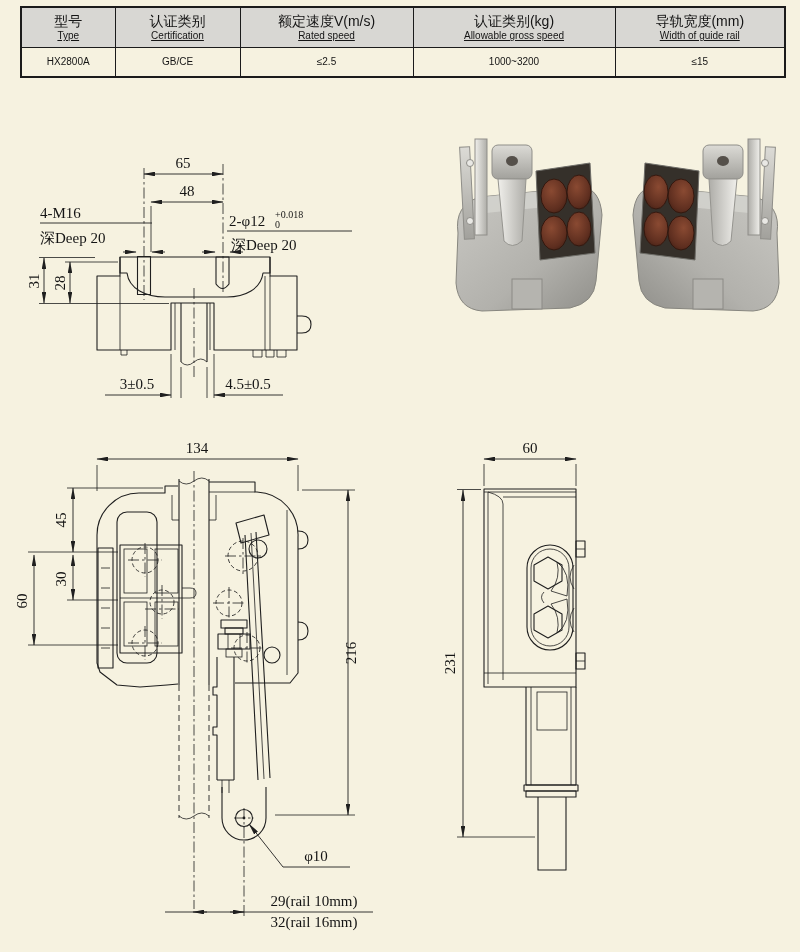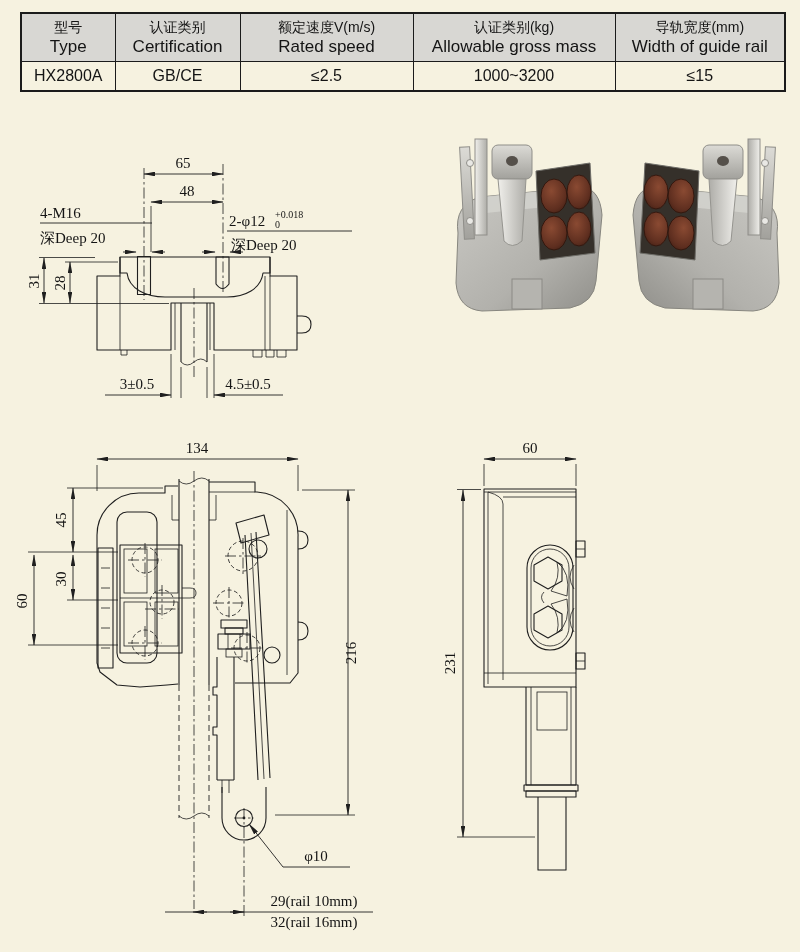--- a/index.html
+++ b/index.html
@@ -4,32 +4,32 @@
 <style>
   html,body{margin:0;padding:0;}
   body{
     width:800px;height:952px;position:relative;overflow:hidden;
     background:#f6f2e0;
     font-family:"Liberation Sans",sans-serif;
     color:#141414;
   }
   
   table.spec{
-    position:absolute;left:20px;top:12px;width:766px;
+    position:absolute;left:20px;top:6px;width:766px;
     border-collapse:collapse;table-layout:fixed;
     border:2px solid #1b1b1b;
   }
   table.spec th,table.spec td{
     border:1px solid #1b1b1b;text-align:center;vertical-align:middle;
     padding:0 2px;
   }
   table.spec th{background:#d8d7d3;font-weight:normal;padding:4px 2px;}
   .hzh{font-size:14px;line-height:1.3;}
-  .hen{font-size:17px;line-height:1.25;}
-  table.spec td{height:28px;font-size:16px;background:transparent;}
+  .hen{font-size:10px;line-height:1.25;text-decoration:underline;}
+  table.spec td{height:28px;font-size:10px;background:transparent;}
   
   svg{position:absolute;overflow:visible;}
   .ln{fill:none;stroke:#1f1f1f;stroke-width:1.1;stroke-linejoin:round;}
   .tn{fill:none;stroke:#1f1f1f;stroke-width:.8;}
   .dim{fill:none;stroke:#1f1f1f;stroke-width:.9;}
   .cl{fill:none;stroke:#1f1f1f;stroke-width:.8;stroke-dasharray:11 3 2.5 3;}
   .dc{fill:none;stroke:#1f1f1f;stroke-width:.85;stroke-dasharray:4 2.6;}
   .dash{fill:none;stroke:#1f1f1f;stroke-width:.9;stroke-dasharray:6 4;}
   text.d{font-family:"Liberation Serif","DejaVu Serif",serif;font-size:15px;fill:#141414;}
   text.sm{font-size:10px;}
@@ -54,21 +54,21 @@
       <th>
         <div class="hzh">认证类别</div>
         <div class="hen">Certification</div>
       </th>
       <th>
         <div class="hzh">额定速度V(m/s)</div>
         <div class="hen">Rated speed</div>
       </th>
       <th>
         <div class="hzh">认证类别(kg)</div>
-        <div class="hen">Allowable gross mass</div>
+        <div class="hen">Allowable gross speed</div>
       </th>
       <th>
         <div class="hzh">导轨宽度(mm)</div>
         <div class="hen">Width of guide rail</div>
       </th>
     </tr>
   </thead>
   <tbody>
     <tr>
       <td>HX2800A</td>

